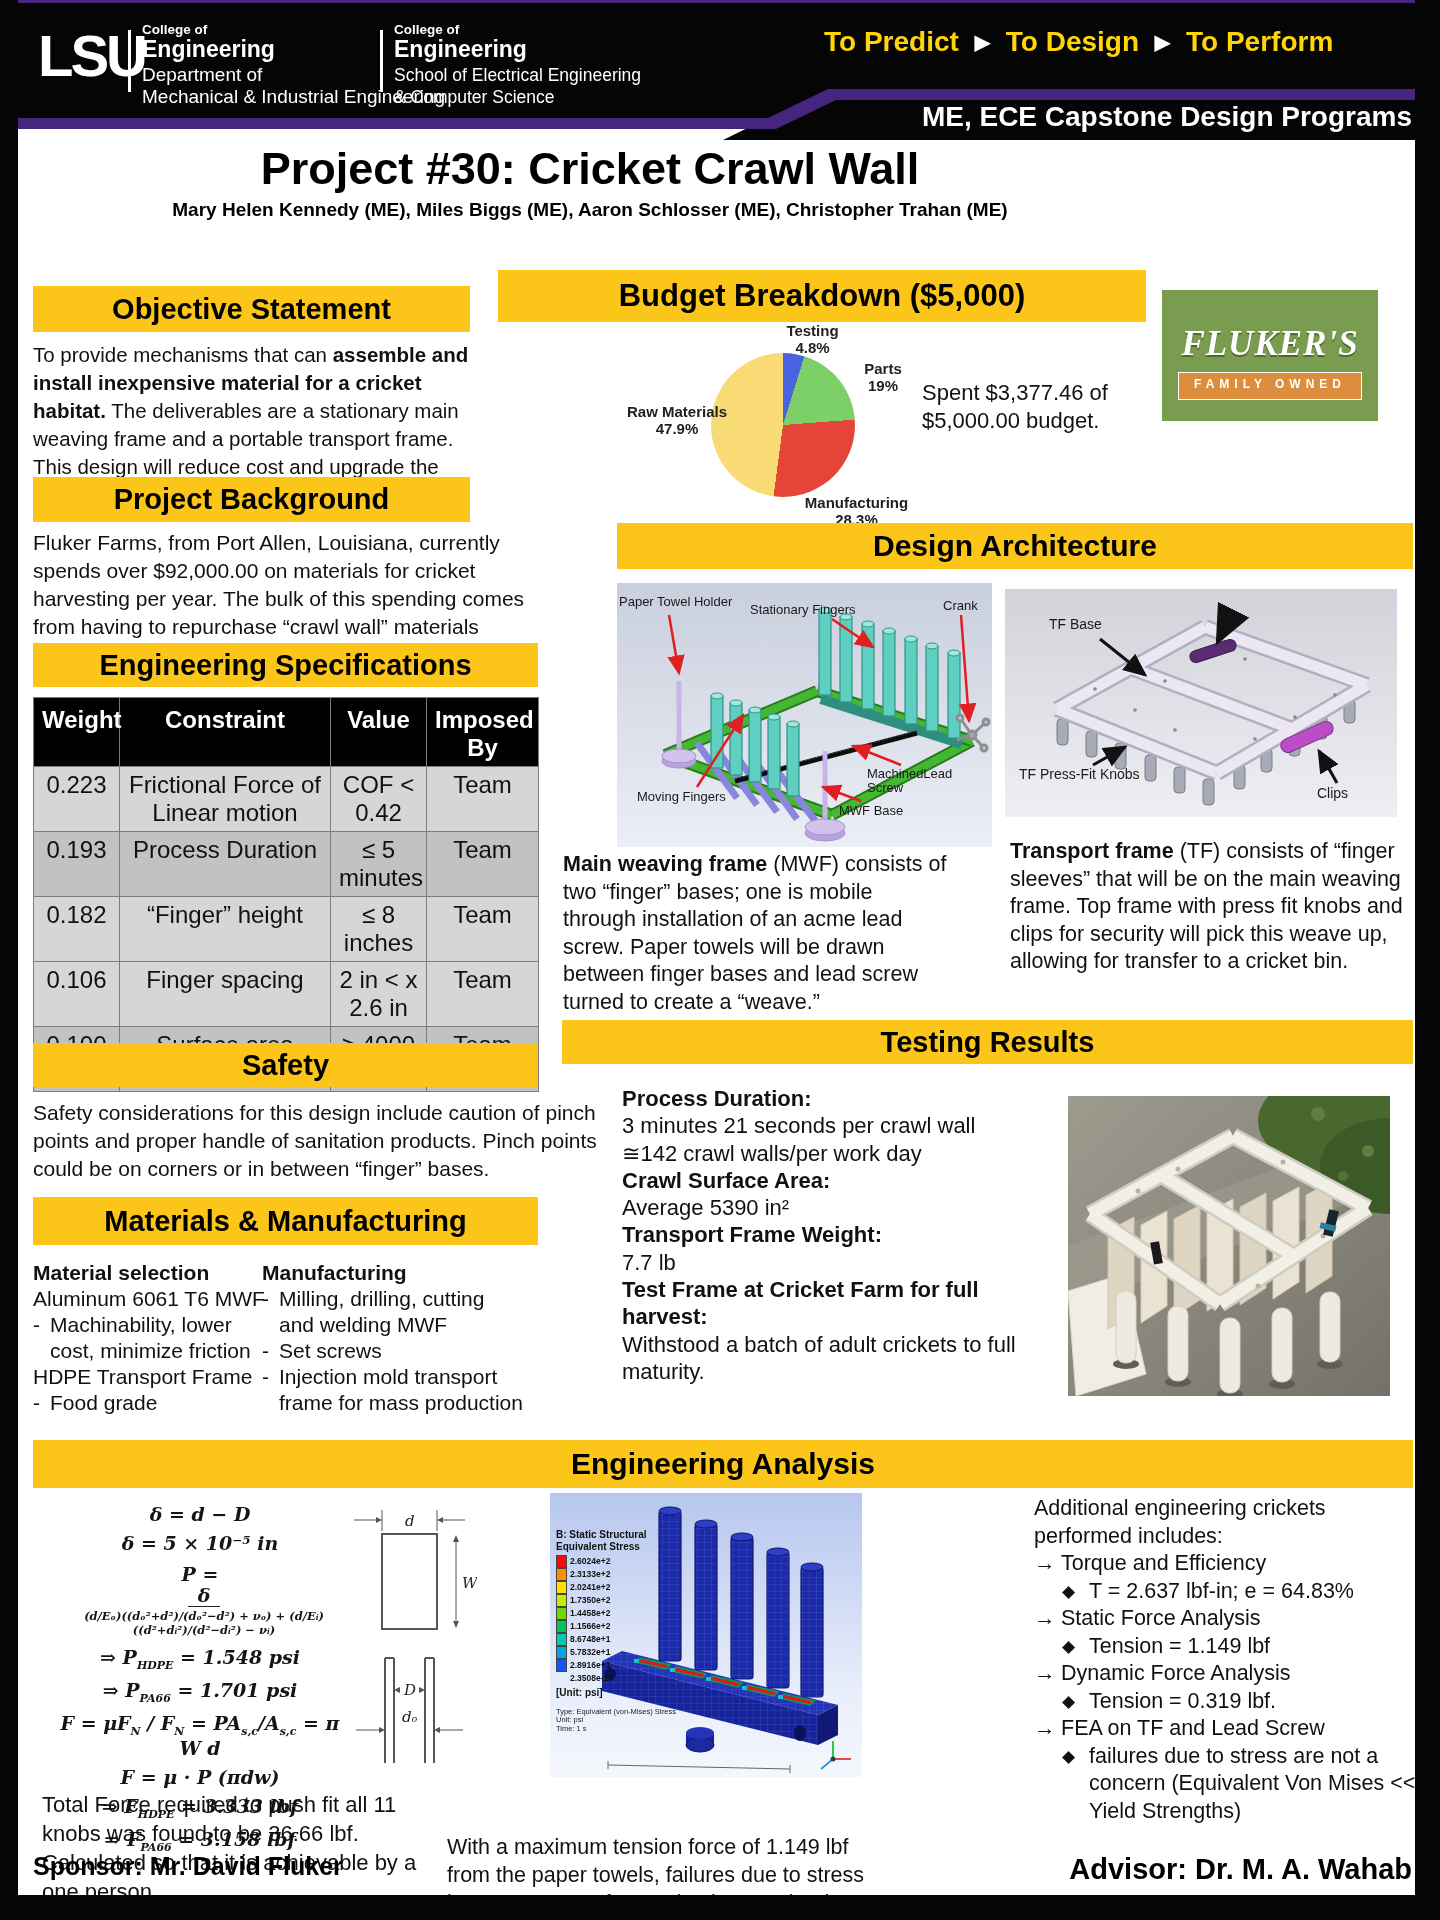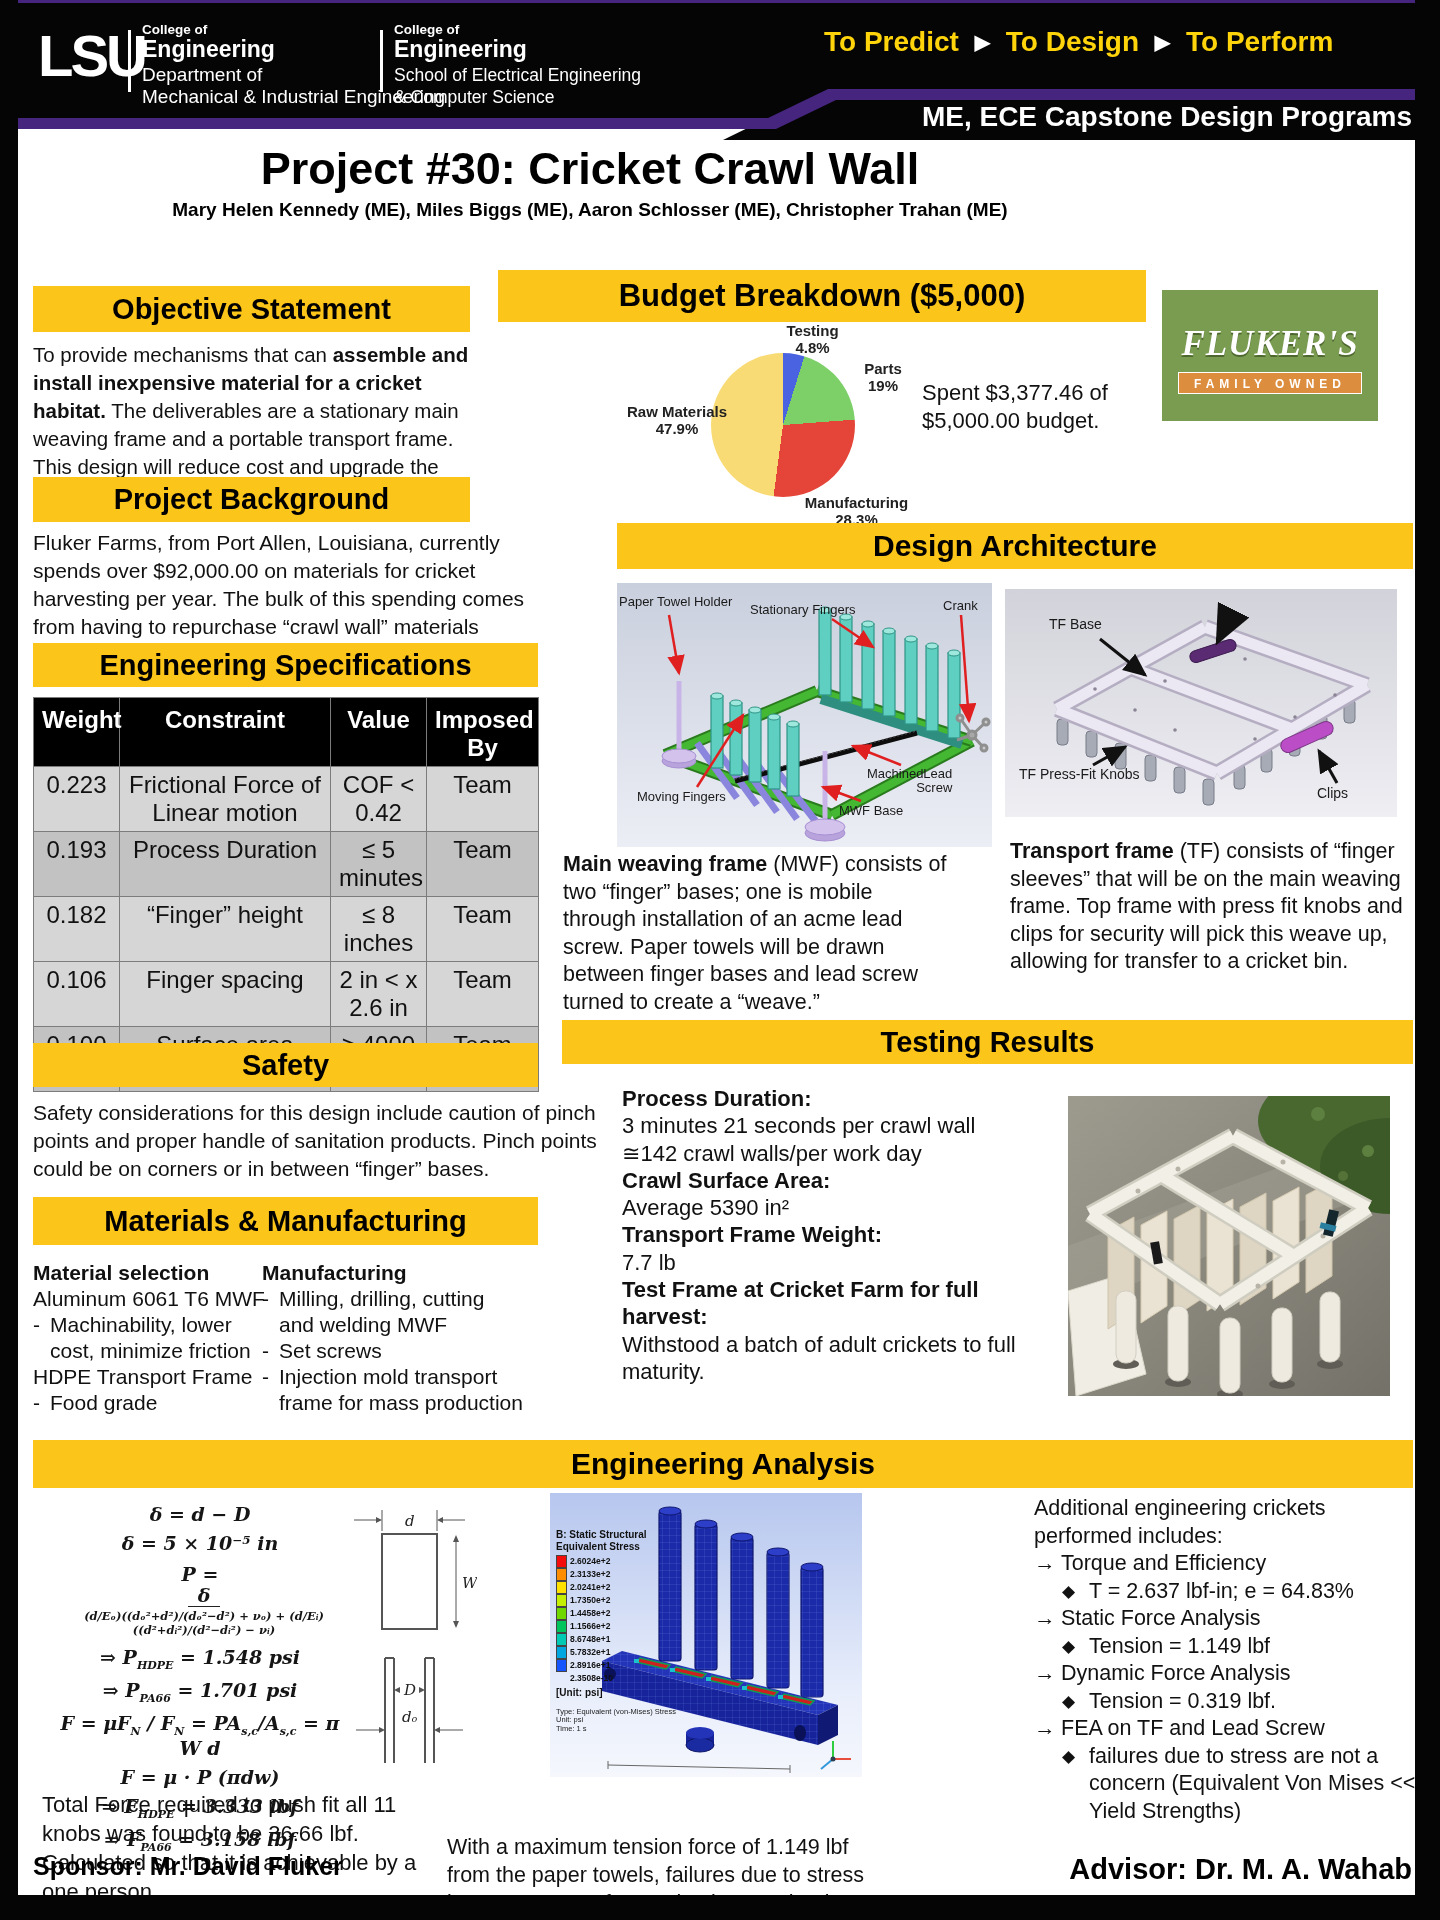--- a/index.html
+++ b/index.html
@@ -40,21 +40,21 @@
   .frac .num{border-bottom:1.6px solid #222;padding:0 10px;line-height:21px}
   .frac .den{font-size:11.5px;padding-top:2px;line-height:14px;max-width:270px}
   .fea-legend{position:absolute;left:6px;top:36px;color:#111}
   .fea-t{font-size:10px;font-weight:700;line-height:11.5px}
   .fea-row{display:flex;align-items:flex-start;height:13px}
   .fea-cell{width:11px;height:12.5px;border:0.5px solid #444;flex:none}
   .fea-val{font-size:8.5px;line-height:12px;padding-left:3px;font-weight:700}
   .fea-s{font-size:7.5px;line-height:8.5px;color:#222}
   .flukers{position:absolute;background:var(--fluker_green);text-align:center}
   .flukers .nm{font-family:"Liberation Serif",serif;font-weight:700;font-style:italic;font-size:35px;color:#fff;letter-spacing:1px;margin-top:34px;text-shadow:0 2px 0 rgba(40,60,20,.55)}
-  .flukers .tg{background:var(--fluker_orange);color:#fff;font-size:12px;font-weight:700;letter-spacing:5px;height:22px;line-height:22px;margin:8px 16px 0 16px;border:1px solid #fff}
+  .flukers .tg{background:var(--fluker_orange);color:#fff;font-size:12px;font-weight:700;letter-spacing:5px;height:28px;line-height:22px;margin:8px 16px 0 16px;border:1px solid #fff}
 </style>
 </head>
 <body>
 
 <div class="poster">
 
   <svg class="abs" style="left:0;top:0" width="1440" height="150" viewBox="0 0 1440 150">
     <rect x="0" y="0" width="1440" height="118" fill="#050505"></rect>
     <polygon points="1440,89 828,89 723,140 1440,140" fill="#050505"></polygon>
     <rect x="0" y="0" width="1440" height="3" fill="#46257E"></rect>
@@ -307,21 +307,21 @@
         <line x1="344" y1="32" x2="352" y2="138"></line>
         <line x1="80" y1="204" x2="126" y2="132"></line>
         <line x1="284" y1="182" x2="236" y2="163"></line>
         <line x1="244" y1="218" x2="206" y2="204"></line>
       </g>
     </svg>
     <div class="cad-lbl" style="left:2px;top:12px">Paper Towel Holder</div>
     <div class="cad-lbl" style="left:133px;top:20px">Stationary Fingers</div>
     <div class="cad-lbl" style="left:326px;top:16px">Crank</div>
     <div class="cad-lbl" style="left:20px;top:207px">Moving Fingers</div>
-    <div class="cad-lbl" style="left:250px;top:184px;text-align:right">
+    <div class="cad-lbl" style="left:250px;top:184px;text-align:left">
       <div>MachinedLead</div>
         <div>Screw</div>
     </div>
     <div class="cad-lbl" style="left:222px;top:221px">MWF Base</div>
   </div>
 
   <div class="abs" style="left:1005px;top:589px;width:392px;height:228px;background:linear-gradient(#d2d3da,#eeeef3)">
     <svg width="392" height="228" viewBox="0 0 392 228" style="position:absolute;left:0;top:0">
       <defs>
         <marker id="mba" markerWidth="9" markerHeight="8" refX="7" refY="3.5" orient="auto">

